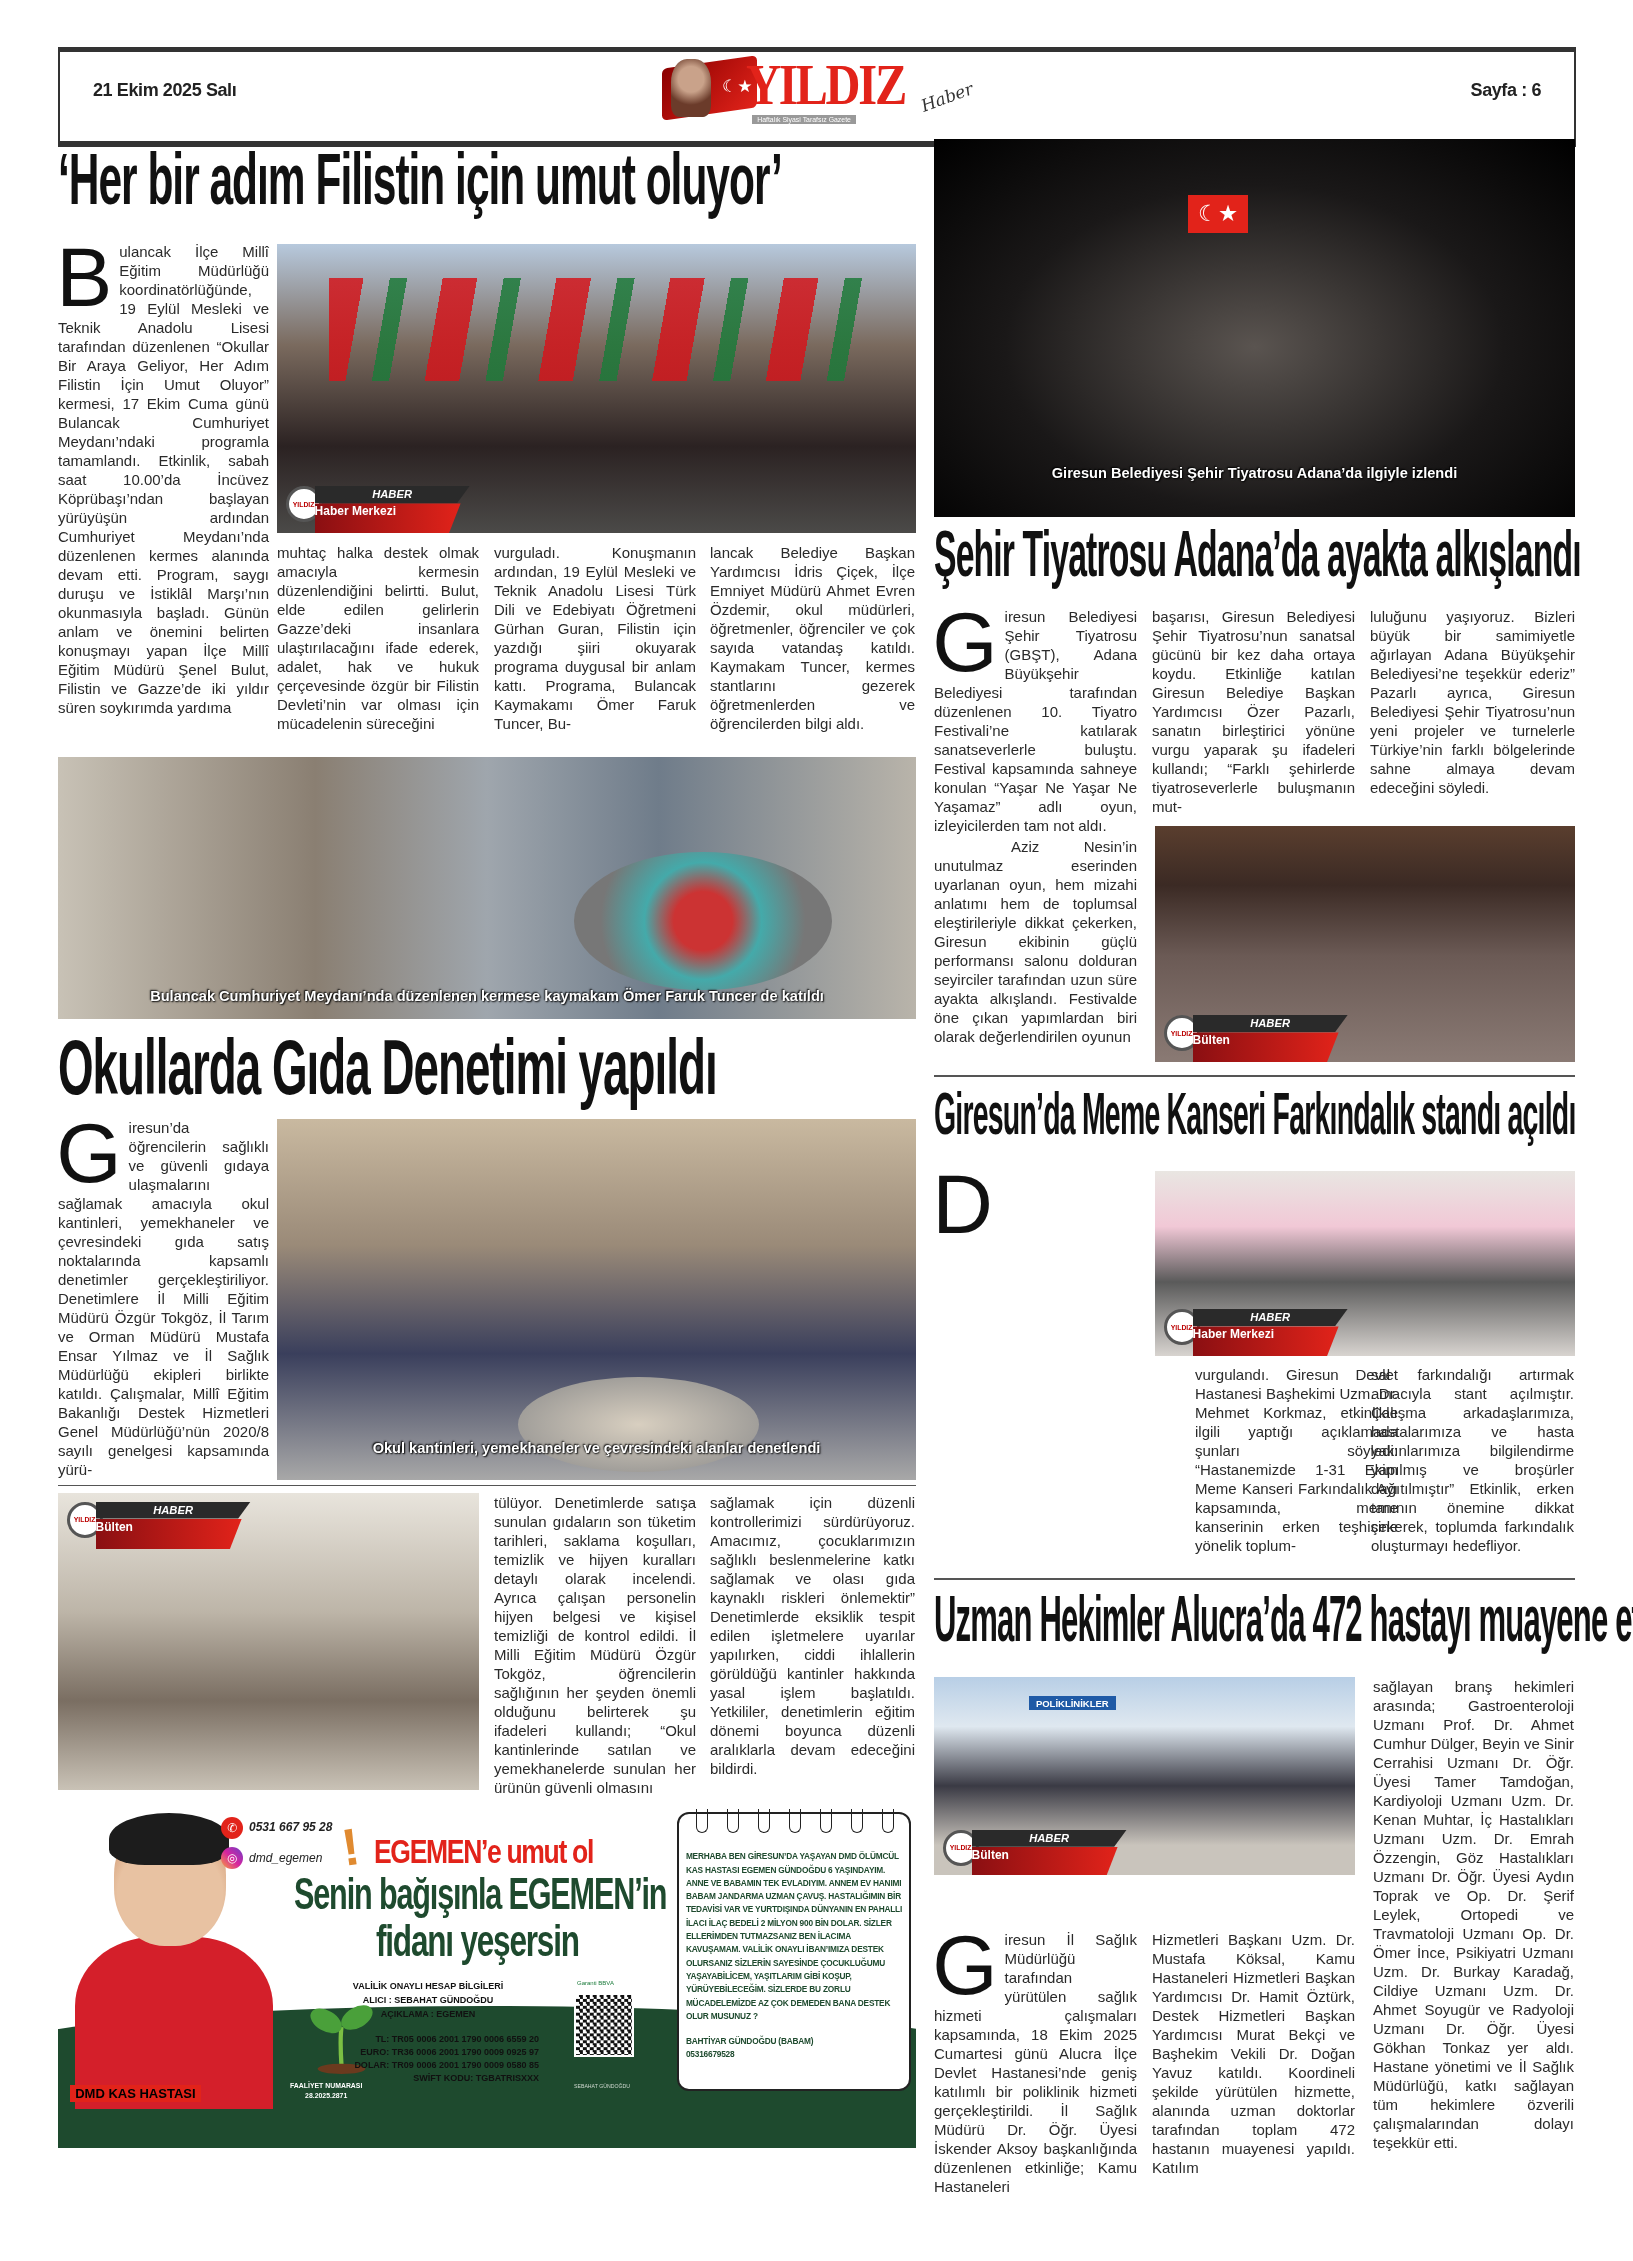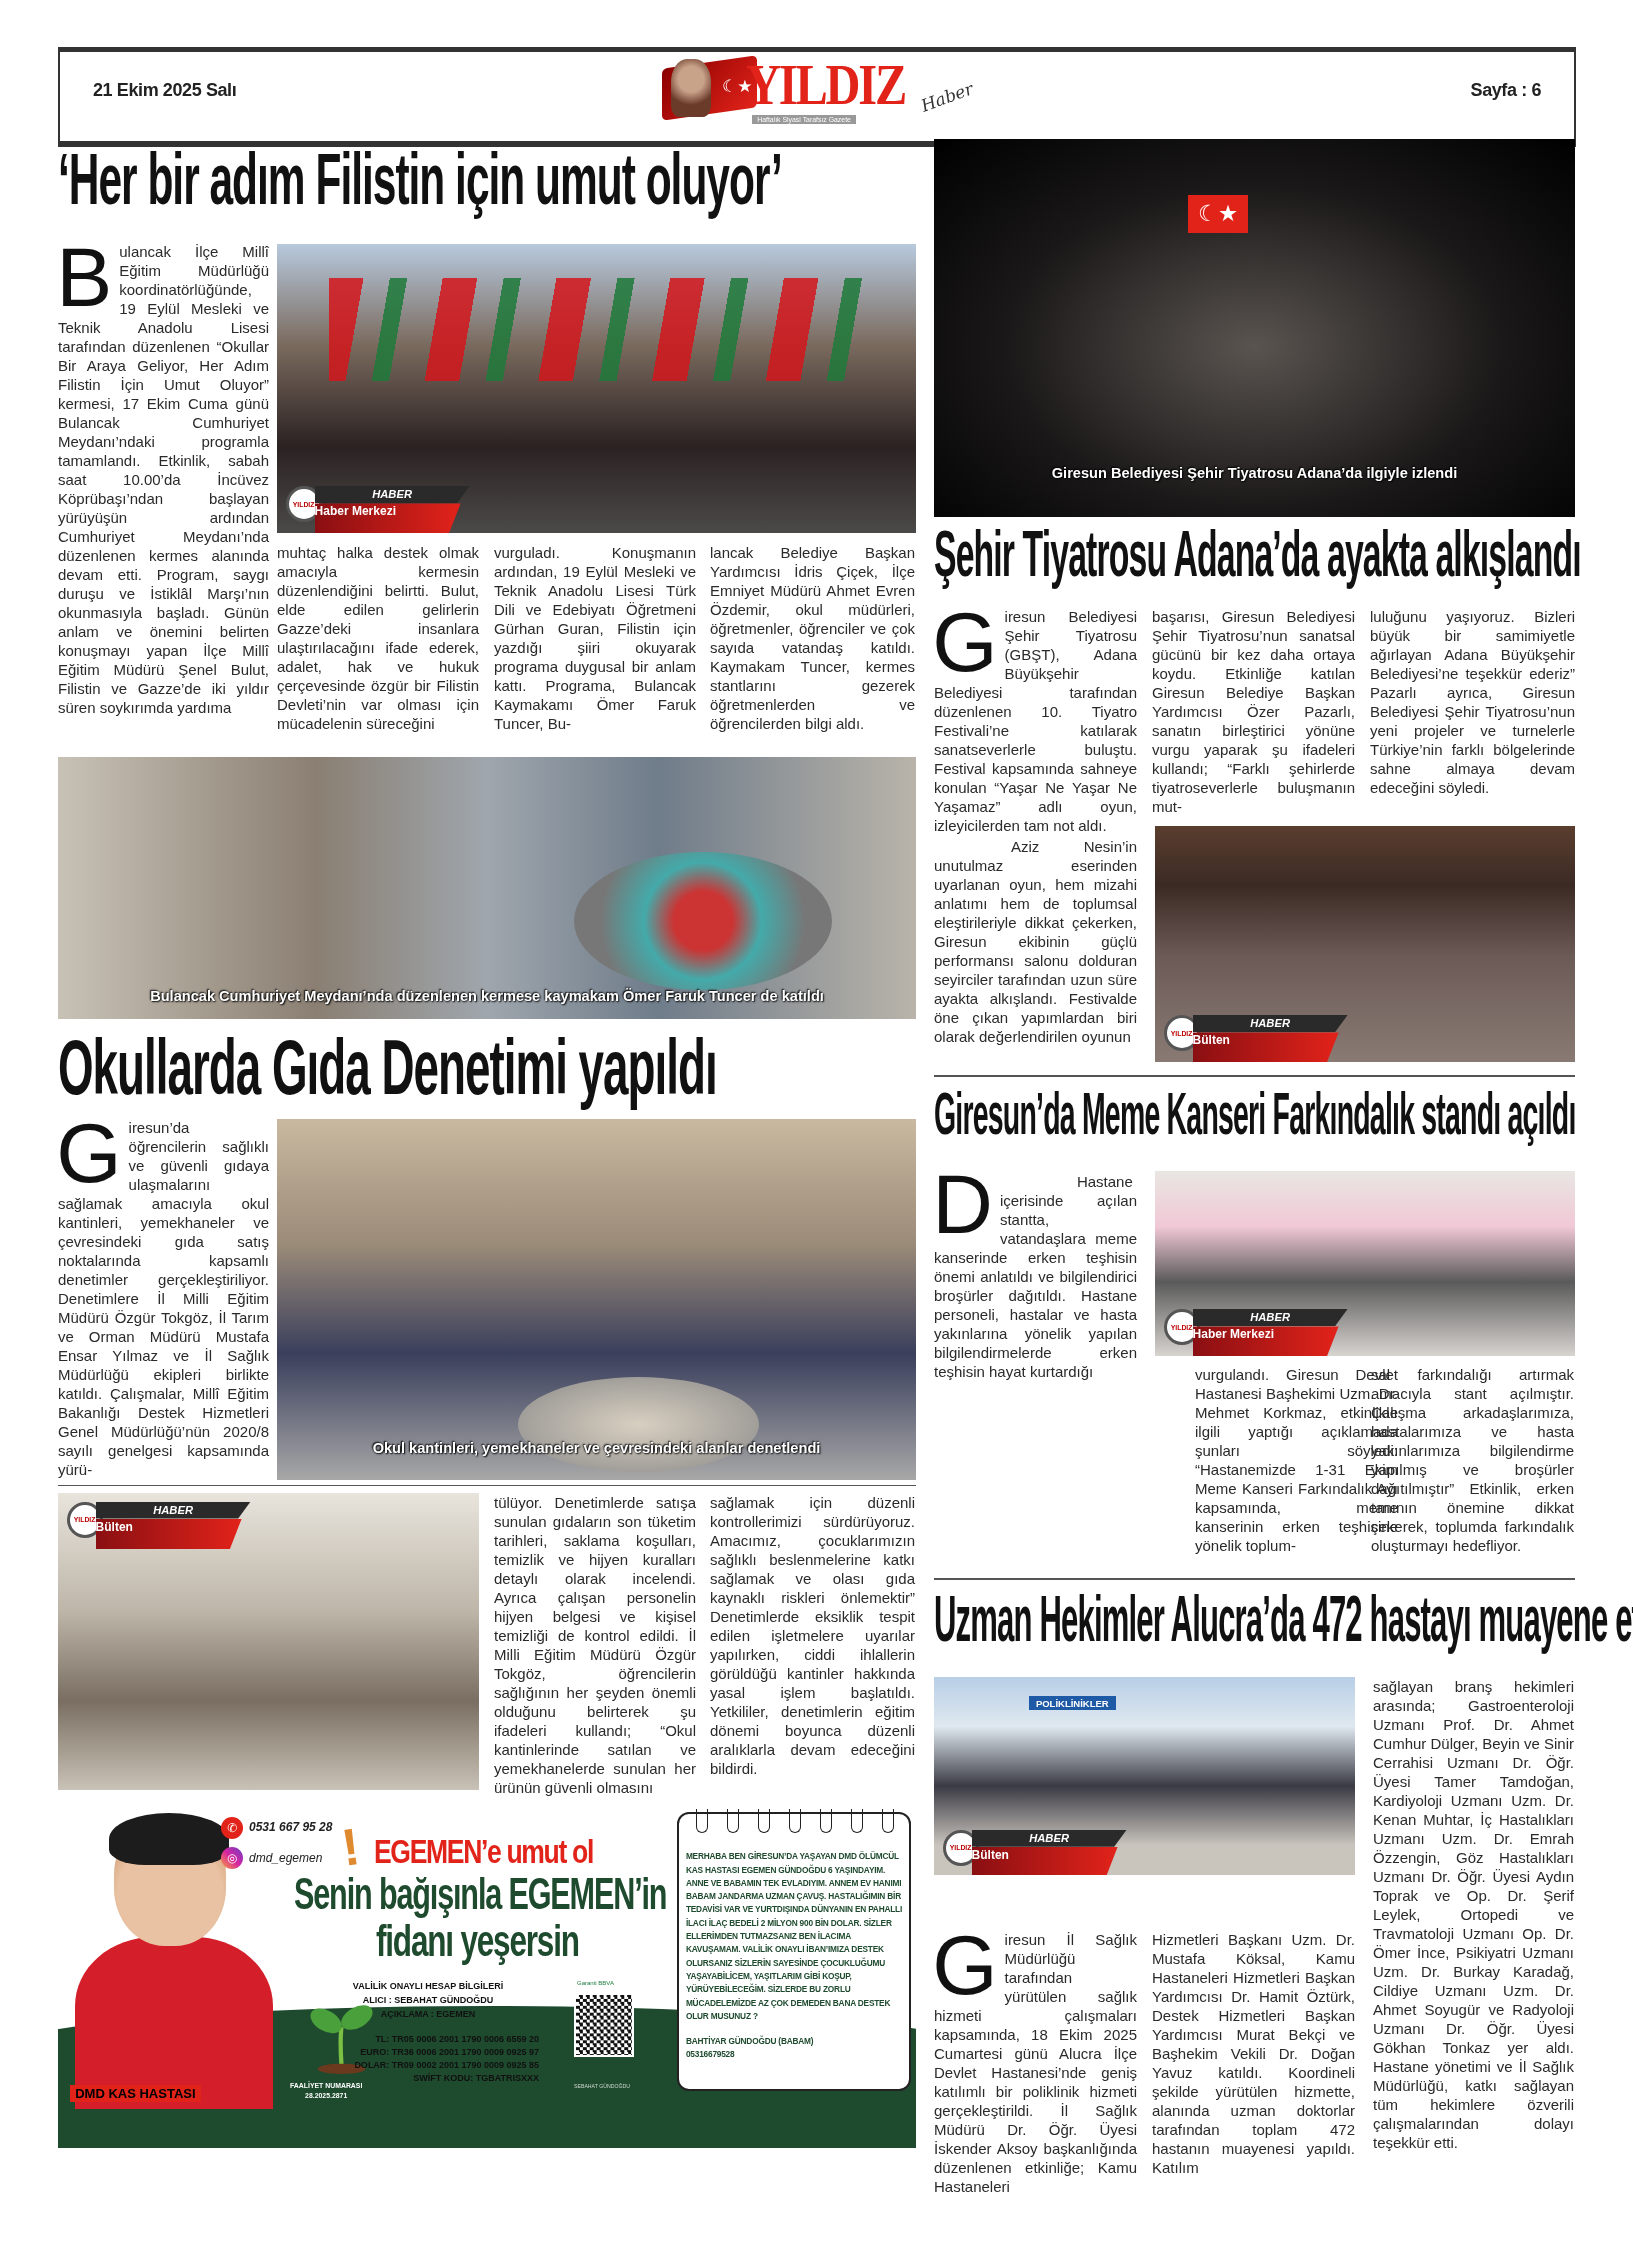--- a/index.html
+++ b/index.html
@@ -132,21 +132,20 @@
     <div class="badge-bot">Bülten</div>
   </div>
 </div>
 <div class="abs col" style="left:494px;top:1493px;width:202px;">tülüyor. Denetimlerde satışa sunulan gıdaların son tüketim tarihleri, saklama koşulları, temizlik ve hijyen kuralları detaylı olarak incelendi. Ayrıca çalışan personelin hijyen belgesi ve kişisel temizliği de kontrol edildi. İl Milli Eğitim Müdürü Özgür Tokgöz, öğrencilerin sağlığının her şeyden önemli olduğunu belirterek şu ifadeleri kullandı; “Okul kantinlerinde satılan ve yemekhanelerde sunulan her ürünün güvenli olmasını</div>
 <div class="abs col" style="left:710px;top:1493px;width:205px;">sağlamak için düzenli kontrollerimizi sürdürüyoruz. Amacımız, çocuklarımızın sağlıklı beslenmelerine katkı sağlamak ve olası gıda kaynaklı riskleri önlemektir” Denetimlerde eksiklik tespit edilen işletmelere uyarılar yapılırken, ciddi ihlallerin görüldüğü kantinler hakkında yasal işlem başlatıldı. Yetkililer, denetimlerin eğitim dönemi boyunca düzenli aralıklarla devam edeceğini bildirdi.</div>
 
 <div class="abs rule" style="left:934px;top:1075px;width:641px;height:1.7px;"></div>
 <div class="abs headline h4">Giresun’da Meme Kanseri Farkındalık standı açıldı</div>
 <div class="abs col" style="left:934px;top:1169px;width:203px;">
   <span class="dropcap">D</span>
-  <div class="indent" style="margin-top:3.4px;">Hastane içerisinde açılan stantta, vatandaşlara meme kanserinde erken teşhisin önemi anlatıldı ve bilgilendirici broşürler dağıtıldı. Hastane personeli, hastalar ve hasta yakınlarına yönelik yapılan bilgilendirmelerde erken teşhisin hayat kurtardığı</div>
 </div>
 <div class="abs photo" style="left:1155px;top:1171px;width:420px;height:185px;background:linear-gradient(180deg,#e9e6e2 0%,#f1c8d6 30%,#5a5a5a 60%,#d8d4d0 100%);">
   <div class="badge">
     <div class="badge-circle">YILDIZ</div>
     <div class="badge-top">HABER</div>
     <div class="badge-bot">Haber Merkezi</div>
   </div>
 </div>
 <div class="abs col" style="left:1155px;top:1365px;width:203px;margin-left:40px;">vurgulandı. Giresun Devlet Hastanesi Başhekimi Uzm. Dr. Mehmet Korkmaz, etkinlikle ilgili yaptığı açıklamada şunları söyledi: “Hastanemizde 1-31 Ekim Meme Kanseri Farkındalık Ayı kapsamında, meme kanserinin erken teşhisine yönelik toplum-</div>
 <div class="abs col" style="left:1371px;top:1365px;width:203px;">sal farkındalığı artırmak amacıyla stant açılmıştır. Çalışma arkadaşlarımıza, hastalarımıza ve hasta yakınlarımıza bilgilendirme yapılmış ve broşürler dağıtılmıştır” Etkinlik, erken tanının önemine dikkat çekerek, toplumda farkındalık oluşturmayı hedefliyor.</div>
@@ -189,21 +188,21 @@
     <ellipse cx="40" cy="84" rx="28" ry="6" fill="#6b3a1e"></ellipse>
   </svg>
   <div class="ad-bank">
     <div>VALİLİK ONAYLI HESAP BİLGİLERİ</div>
     <div>ALICI : SEBAHAT GÜNDOĞDU</div>
     <div>AÇIKLAMA : EGEMEN</div>
   </div>
   <div class="ad-iban">
     <div>TL: TR05 0006 2001 1790 0006 6559 20</div>
     <div>EURO: TR36 0006 2001 1790 0009 0925 97</div>
-    <div>DOLAR: TR09 0002 2001 1790 0009 0925 85</div>
+    <div>DOLAR: TR09 0006 2001 1790 0009 0580 85</div>
     <div>SWİFT KODU: TGBATRISXXX</div>
   </div>
   <div class="ad-garanti">Garanti BBVA</div>
   <div class="ad-qr"></div>
   <div style="position:absolute;left:516px;top:275px;font-size:5.2px;color:#cfd8cf;">SEBAHAT GÜNDOĞDU</div>
   <div class="ad-faal">
     <div>FAALİYET NUMARASI</div>
     <div>28.2025.2871</div>
   </div>
   <div class="ad-dmd">DMD KAS HASTASI</div>

